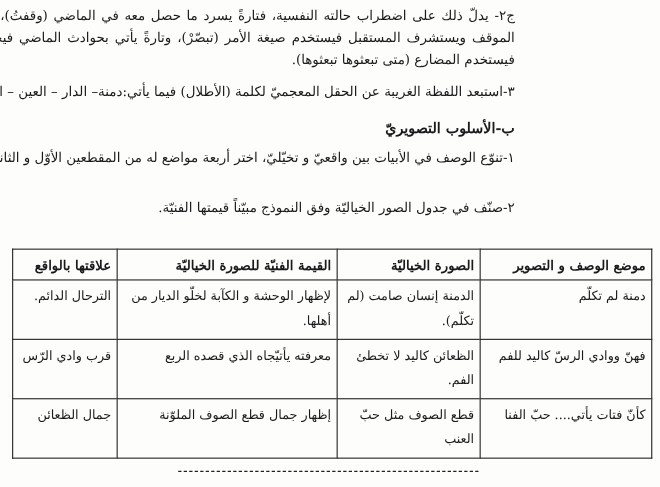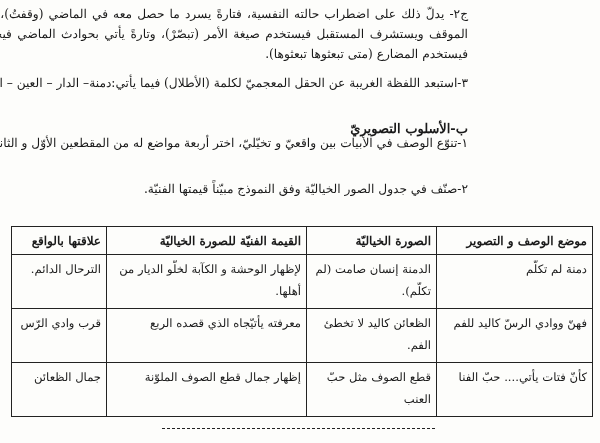--- a/index.html
+++ b/index.html
@@ -39,21 +39,21 @@
 <body>
 
 <div class="page">
 
   <div class="para" style="top:4px;">ج٢- يدلّ ذلك على اضطراب حالته النفسية، فتارةً يسرد ما حصل معه في الماضي (وقفتُ)، وتارةً يشارك أصدقاءه الموقف ويستشرف المستقبل فيستخدم صيغة الأمر (تبصّرْ)، وتارةً يأتي بحوادث الماضي فيجعلها حاضرةً لتأثّره بها فيستخدم المضارع (متى تبعثوها تبعثوها).</div>
 
   <div class="line" style="top:73px;">
     <span>٣-استبعد اللفظة الغريبة عن الحقل المعجميّ لكلمة (الأطلال) فيما يأتي:دمنة– الدار – العين – الربع – </span><span class="ul">العهن.</span>
   </div>
 
-  <div class="line heading" style="top:119px;text-align:center;">ب-الأسلوب التصويريّ</div>
+  <div class="line heading" style="top:108px;text-align:center;">ب-الأسلوب التصويريّ</div>
 
   <div class="line" style="top:133px;padding-left:23px;">١-تنوّع الوصف في الأبيات بين واقعيّ و تخيّليّ، اختر أربعة مواضع له من المقطعين الأوّل و الثاني مستعيناً بالفائدة الآتية:</div>
   <div class="line" style="top:179px;">٢-صنّف في جدول الصور الخياليّة وفق النموذج مبيّناً قيمتها الفنيّة.</div>
 
   <table class="tbl">
     <colgroup>
       <col style="width:156px">
       <col style="width:130px">
       <col style="width:200px">
       <col style="width:95px">

